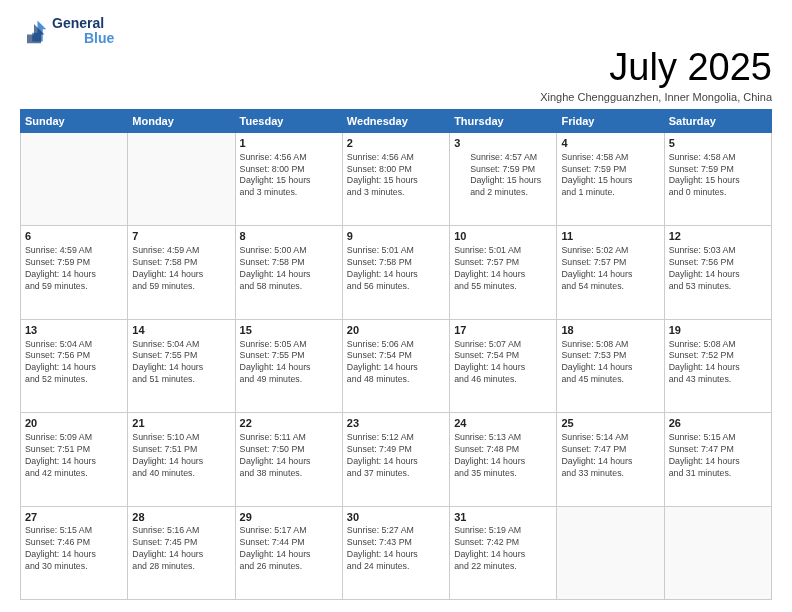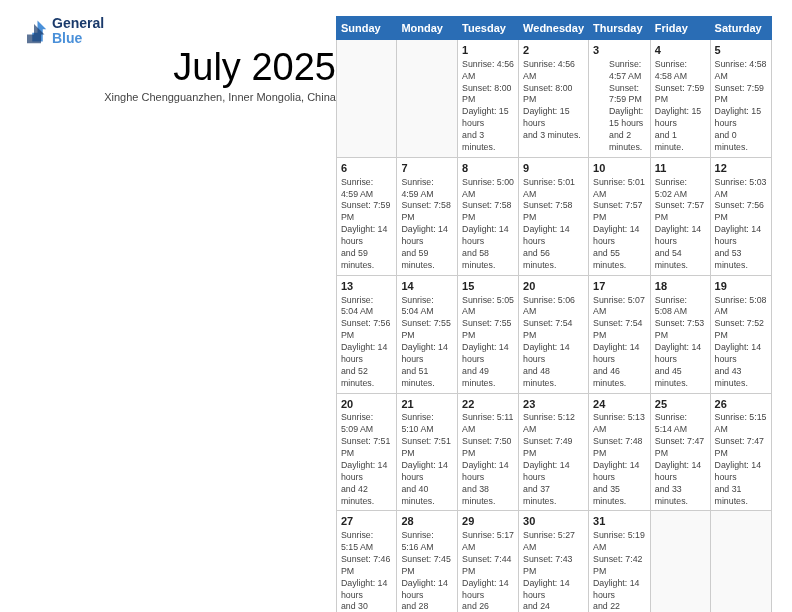--- a/index.html
+++ b/index.html
@@ -8,21 +8,21 @@
       height: 612px;
       font-family: Arial, sans-serif;
       background: #fff;
       overflow: hidden;
     }
     .page {
       width: 792px;
       height: 612px;
       padding: 16px 20px 12px 20px;
       display: flex;
-      flex-direction: row;
+      flex-direction: column;
     }
     .header {
       display: flex;
       align-items: flex-start;
       justify-content: space-between;
       margin-bottom: 6px;
     }
     .logo {
       display: flex;
       align-items: center;
@@ -103,21 +103,21 @@
 <div class="page">
   <div class="header">
     <div class="logo">
       <svg class="logo-icon" viewBox="0 0 32 32">
         <rect x="0" y="0" width="32" height="32" fill="white"></rect>
         <polygon points="20,4 30,14 26,14 26,28 14,28 14,18 20,18 20,4" fill="#4a90d9"></polygon>
         <polygon points="16,8 28,20 24,20 24,30 8,30 8,20 16,20 16,8" fill="#1a3a6b" opacity="0.7"></polygon>
       </svg>
       <div class="logo-text">
         <div>General</div>
-        <div style="color:#4a90d9;">Blue</div>
+        <div style="color:#4a90d9;margin-left:32px;">Blue</div>
       </div>
     </div>
     <div class="title-block">
       <div class="main-title">July 2025</div>
       <div class="subtitle">Xinghe Chengguanzhen, Inner Mongolia, China</div>
     </div>
   </div>
 
   <table class="calendar">
     <thead>

